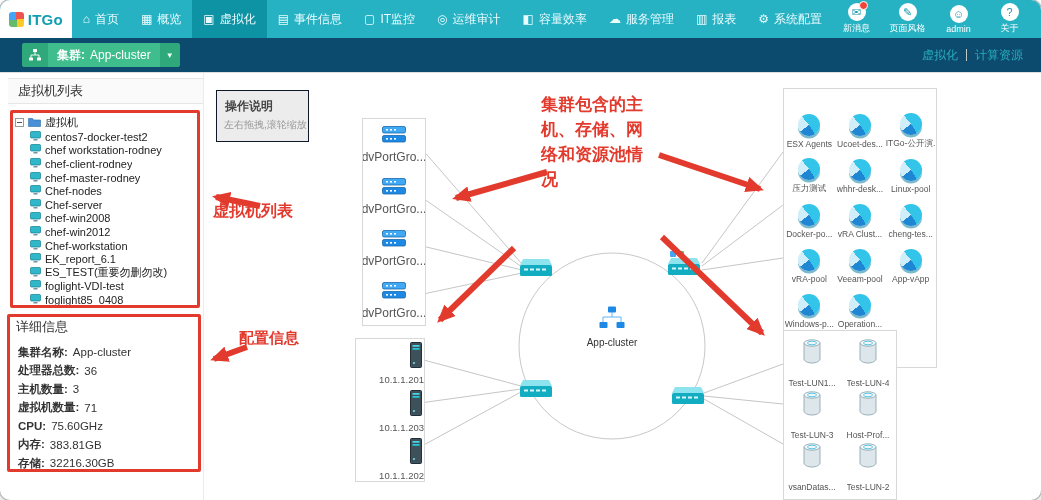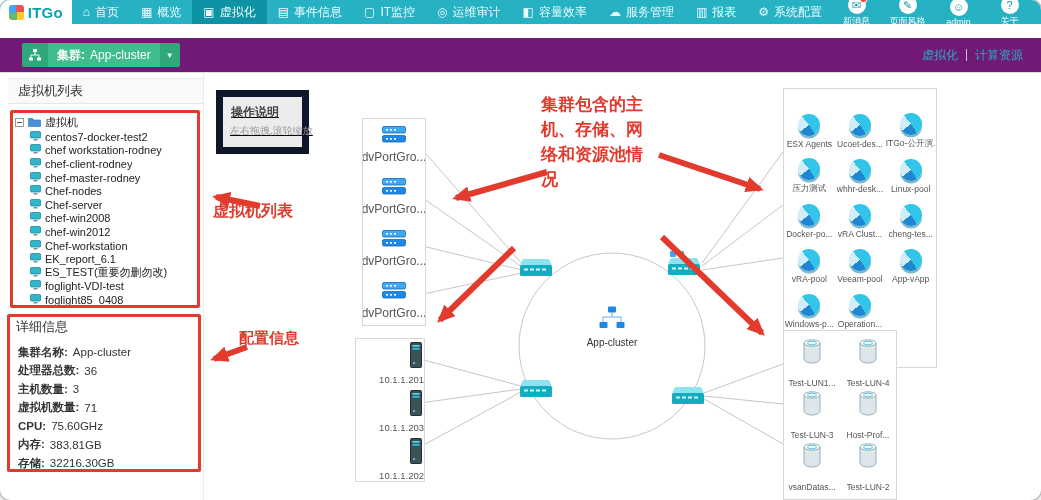--- a/index.html
+++ b/index.html
@@ -1,37 +1,37 @@
 <!DOCTYPE html>
 <html><head>
 <meta charset="utf-8">
 <style>
   * { margin:0; padding:0; box-sizing:border-box; font-family:"Liberation Sans","DejaVu Sans",sans-serif; }
   html,body { background:#ffffff; }
   .window { position:relative; width:1041px; height:500px; background:#fff; border-radius:10px; overflow:hidden;
             box-shadow:0 0 0 1px #b3b3b3, 0 8px 20px rgba(0,0,0,.18); }
 
   
-  .navbar { position:absolute; top:0; left:0; right:0; height:24px; background:#27b2c4; display:flex; align-items:stretch; z-index:4; }
+  .navbar { position:absolute; top:0; left:0; right:0; height:38px; background:#27b2c4; display:flex; align-items:stretch; z-index:4; }
   .logo { width:78px; background:#fff; display:flex; align-items:center; justify-content:center; gap:4px; }
   .pinwheel { width:15px; height:15px; border-radius:3px;
               background:conic-gradient(#ef5350 0 25%, #ffca28 25% 50%, #66bb6a 50% 75%, #42a5f5 75% 100%); }
   .logo-text { font-size:15px; font-weight:bold; color:#0f9eb0; letter-spacing:.3px; }
   .nav-items { display:flex; align-items:stretch; }
   .nav-item { display:flex; align-items:center; gap:5px; padding:0 11px; color:#eafcff; font-size:12px; cursor:pointer; white-space:nowrap; }
   .nav-item .glyph { font-size:12px; line-height:1; }
   .nav-item.active { background:#0e93a5; }
   .nav-right { margin-left:auto; display:flex; align-items:center; gap:4px; padding-right:8px; }
   .badge { width:47px; display:flex; flex-direction:column; align-items:center; cursor:pointer; }
   .badge .circle { position:relative; width:18px; height:18px; border-radius:50%; background:#fff; color:#1899ab; font-size:11px; line-height:18px; text-align:center; }
   .badge.dot .circle::after { content:""; position:absolute; top:-2px; right:-2px; width:7px; height:7px; border-radius:50%; background:#f44336; border:1px solid #fff; }
   .badge .blabel { font-size:9px; color:#fff; margin-top:1px; white-space:nowrap; }
 
   
-  .toolbar { position:absolute; top:38px; left:0; right:0; height:35px; background:#701a75; border-bottom:1px solid #dbdfe0; display:flex; align-items:center; z-index:4; }
+  .toolbar { position:absolute; top:38px; left:0; right:0; height:35px; background:#0c4a6e; border-bottom:1px solid #dbdfe0; display:flex; align-items:center; z-index:4; }
   .cluster-btn { margin-left:22px; height:24px; display:flex; align-items:stretch; background:#3fbd8d; border-radius:3px; overflow:hidden; color:#fff; font-size:12px; cursor:pointer; }
   .cluster-btn .seg-icon { width:26px; background:#2fa97b; display:flex; align-items:center; justify-content:center; }
   .cluster-btn .txt { padding:0 9px; display:flex; align-items:center; gap:5px; }
   .cluster-btn .txt .k { font-weight:bold; }
   .cluster-btn .seg-caret { width:20px; background:#2fa97b; display:flex; align-items:center; justify-content:center; font-size:8px; color:#eafff5; }
   .breadcrumb { margin-left:auto; margin-right:18px; font-size:12px; color:#28adbd; display:flex; align-items:center; gap:8px; }
   .breadcrumb .sep { width:1px; height:12px; background:#c2c8ca; }
   .breadcrumb .crumb { cursor:pointer; }
 
   
@@ -44,21 +44,21 @@
   .expander { width:9px; height:9px; border:1px solid #999; background:#fff; position:relative; flex:0 0 auto; cursor:pointer; }
   .expander::after { content:""; position:absolute; left:1px; right:1px; top:3px; height:1px; background:#555; }
   .tree-item { display:flex; align-items:center; gap:4px; height:13.6px; padding-left:15px; cursor:pointer; white-space:nowrap; overflow:hidden; }
   .tree-item .vm-label { overflow:hidden; text-overflow:clip; }
   .detail-header { position:absolute; left:10px; top:318px; width:190px; height:20px; font-size:13px; color:#333; padding-left:6px; z-index:3; }
   .detail-rows { position:absolute; left:18px; top:343px; width:180px; z-index:3; }
   .detail-row { height:18.5px; font-size:11.5px; color:#333; display:flex; gap:5px; align-items:center; white-space:nowrap; }
   .detail-row .dlabel { font-weight:bold; }
 
   
-  .ops-note { position:absolute; left:216px; top:90px; width:93px; background:#ececec; border:7px solid #0f172a; z-index:2;text-decoration:underline; }
+  .ops-note { position:absolute; left:216px; top:90px; width:93px; background:#ececec; border:1px solid #0f172a; z-index:2; }
   .ops-title { font-size:12px; font-weight:bold; color:#444; padding:7px 8px 3px; }
   .ops-body { font-size:10px; color:#9a9a9a; padding:0 7px 9px; white-space:nowrap; }
 
   
   .topo-svg { position:absolute; left:0; top:0; width:1041px; height:500px; z-index:1; pointer-events:none; }
   .canvas-box { position:absolute; border:1px solid #d8d8d8; background:#fff; z-index:2; overflow:hidden; }
   .pg-box { left:362px; top:118px; width:64px; height:208px; }
   .pg-item { height:52px; display:flex; flex-direction:column; align-items:center; justify-content:center; gap:3px; cursor:pointer; }
   .pg-label { font-size:12px; color:#555; white-space:nowrap; }
   .host-box { left:355px; top:338px; width:70px; height:144px; }

